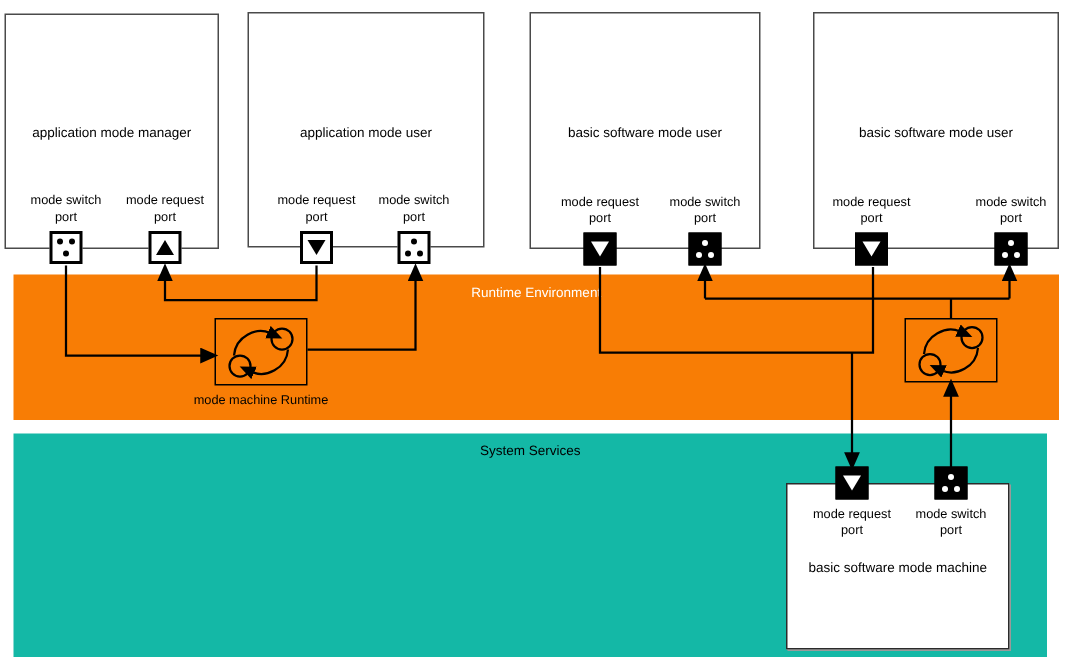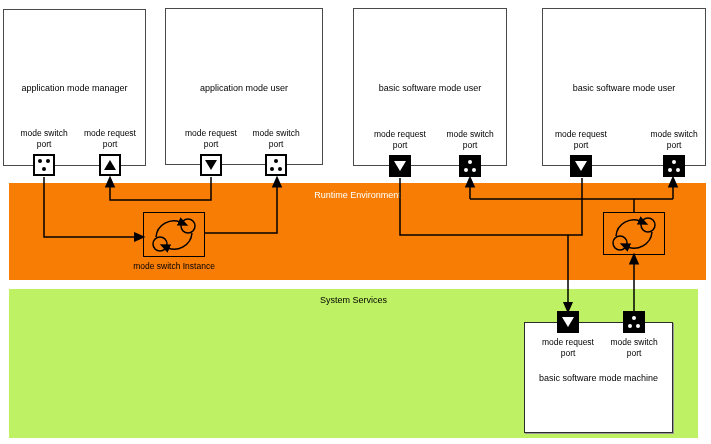--- a/index.html
+++ b/index.html
@@ -2,21 +2,21 @@
 <html><head>
 <meta charset="utf-8">
 <style>
   * { margin:0; padding:0; box-sizing:border-box; }
   html,body { background:#ffffff; font-family:"Liberation Sans", sans-serif; }
   #stage { position:relative; width:711px; height:444px; background:#ffffff; overflow:hidden; }
 
   
   .band { position:absolute; text-align:center; font-size:9px; }
   .band-runtime { left:9px; top:183px; width:697px; height:97px; background:#F87D05; color:#ffffff; padding-top:7px; z-index:1; }
-  .band-system  { left:9px; top:289px; width:689px; height:149px; background:#bef264; color:#000000; padding-top:6px; z-index:1; }
+  .band-system  { left:9px; top:289px; width:689px; height:149px; background:#14b8a6; color:#000000; padding-top:6px; z-index:1; }
 
   
   .comp { position:absolute; background:#ffffff; border:1.5px solid #4a4a4a; z-index:2; }
   .comp-dark-border { border:1.5px solid #2b2b2b; box-shadow:1px 1px 0 #9a9a9a; }
   .comp-title { position:absolute; left:0; right:0; text-align:center; font-size:9px; color:#000; }
 
   
   .mmbox { position:absolute; border:1.5px solid #000; background:transparent; z-index:4; }
 
   
@@ -94,21 +94,21 @@
         <marker id="sm2a" markerWidth="8" markerHeight="8" refX="1" refY="3" orient="auto">
           <path d="M0,0 L7,3 L0,6 z" fill="#000"></path>
         </marker>
       </defs>
       <path d="M12,23 C13,10 27,4 36,8" fill="none" stroke="#000" stroke-width="1.5" marker-end="url(#sm2a)"></path>
       <path d="M48,19 C47,32 33,38 24,34" fill="none" stroke="#000" stroke-width="1.5" marker-end="url(#sm2a)"></path>
       <circle cx="44" cy="12" r="7" fill="none" stroke="#000" stroke-width="1.5"></circle>
       <circle cx="16" cy="30" r="7" fill="none" stroke="#000" stroke-width="1.5"></circle>
     </svg>
   </div>
-  <div class="mmlabel" style="left:104px;top:261px;">mode switch Instance</div>
+  <div class="mmlabel" style="left:104px;top:261px;">mode machine Runtime</div>
 
   <svg id="wires">
     <defs>
       <marker id="arr" markerWidth="9" markerHeight="9" refX="1" refY="3.5" orient="auto">
         <path d="M0,0 L8,3.5 L0,7 z" fill="#000"></path>
       </marker>
     </defs>
 
     <path d="M44,177 L44,237 L135,237" fill="none" stroke="#000" stroke-width="1.5" marker-end="url(#arr)"></path>
 

